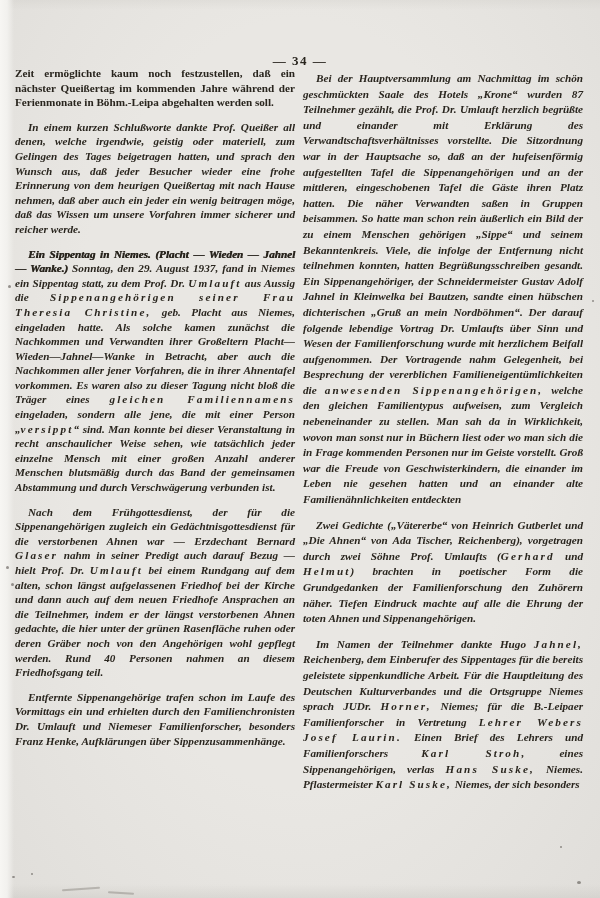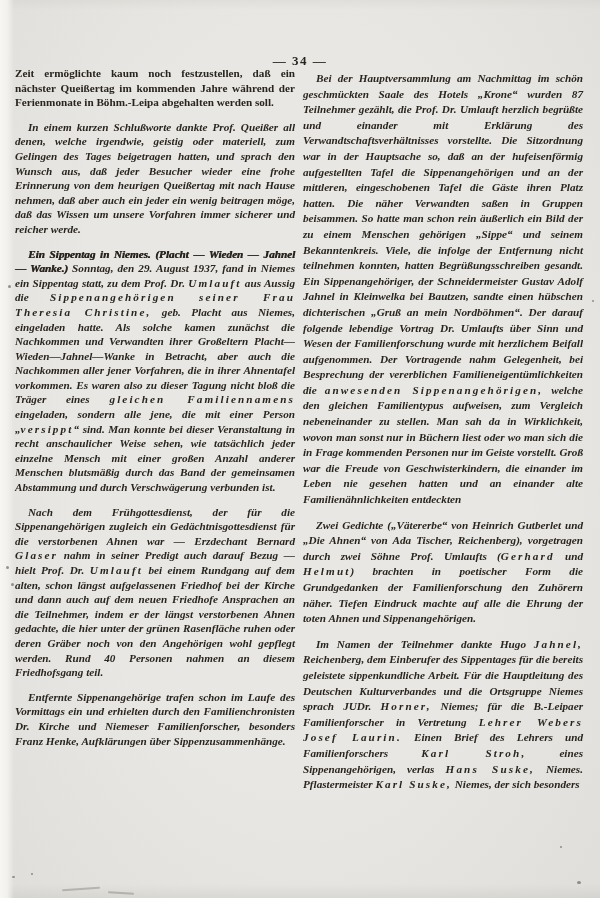--- a/index.html
+++ b/index.html
@@ -43,21 +43,21 @@
 <body>
 
 <div class="page">
   <div class="page-number">— 34 —</div>
   <div class="columns">
     <div class="col" id="col-left">
         <p><span>Zeit ermöglichte kaum noch festzustellen, daß ein nächster Queißertag im kommenden Jahre während der Ferienmonate in Böhm.-Leipa abgehalten werden soll.</span></p>
         <p class="indent"><span>In einem kurzen Schlußworte dankte Prof. Queißer all denen, welche irgendwie, geistig oder materiell, zum Gelingen des Tages beigetragen hatten, und sprach den Wunsch aus, daß jeder Besucher wieder eine frohe Erinnerung von dem heurigen Queißertag mit nach Hause nehmen, daß aber auch ein jeder ein wenig beitragen möge, daß das Wissen um unsere Vorfahren immer sicherer und reicher werde.</span></p>
         <p class="indent gap"><span class="seg-bold">Ein Sippentag in Niemes. (Placht — Wieden — Jahnel — Wanke.)</span><span> Sonntag, den 29. August 1937, fand in Niemes ein Sippentag statt, zu dem Prof. Dr. </span><span class="seg-sperr">Umlauft</span><span> aus Aussig die </span><span class="seg-sperr">Sippenangehörigen seiner Frau Theresia Christine,</span><span> geb. Placht aus Niemes, eingeladen hatte. Als solche kamen zunächst die Nachkommen und Verwandten ihrer Großeltern Placht—Wieden—Jahnel—Wanke in Betracht, aber auch die Nachkommen aller jener Vorfahren, die in ihrer Ahnentafel vorkommen. Es waren also zu dieser Tagung nicht bloß die Träger eines </span><span class="seg-sperr">gleichen Familiennamens</span><span> eingeladen, sondern alle jene, die mit einer Person „</span><span class="seg-sperr">versippt</span><span>“ sind. Man konnte bei dieser Veranstaltung in recht anschaulicher Weise sehen, wie tatsächlich jeder einzelne Mensch mit einer großen Anzahl anderer Menschen blutsmäßig durch das Band der gemeinsamen Abstammung und durch Verschwägerung verbunden ist.</span></p>
         <p class="indent"><span>Nach dem Frühgottesdienst, der für die Sippenangehörigen zugleich ein Gedächtnisgottesdienst für die verstorbenen Ahnen war — Erzdechant Bernard </span><span class="seg-sperr">Glaser</span><span> nahm in seiner Predigt auch darauf Bezug — hielt Prof. Dr. </span><span class="seg-sperr">Umlauft</span><span> bei einem Rundgang auf dem alten, schon längst aufgelassenen Friedhof bei der Kirche und dann auch auf dem neuen Friedhofe Ansprachen an die Teilnehmer, indem er der längst verstorbenen Ahnen gedachte, die hier unter der grünen Rasenfläche ruhen oder deren Gräber noch von den Angehörigen wohl gepflegt werden. Rund 40 Personen nahmen an diesem Friedhofsgang teil.</span></p>
-        <p class="indent"><span>Entfernte Sippenangehörige trafen schon im Laufe des Vormittags ein und erhielten durch den Familienchronisten Dr. Kirche und Niemeser Familienforscher, besonders Franz Henke, Aufklärungen über Sippenzusammenhänge.</span></p>
+        <p class="indent"><span>Entfernte Sippenangehörige trafen schon im Laufe des Vormittags ein und erhielten durch den Familienchronisten Dr. Umlauft und Niemeser Familienforscher, besonders Franz Henke, Aufklärungen über Sippenzusammenhänge.</span></p>
       </div>
     <div class="col col-right" id="col-right">
         <p class="indent"><span>Bei der Hauptversammlung am Nachmittag im schön geschmückten Saale des Hotels „Krone“ wurden 87 Teilnehmer gezählt, die Prof. Dr. Umlauft herzlich begrüßte und einander mit Erklärung des Verwandtschaftsverhältnisses vorstellte. Die Sitzordnung war in der Hauptsache so, daß an der hufeisenförmig aufgestellten Tafel die Sippenangehörigen und an der mittleren, eingeschobenen Tafel die Gäste ihren Platz hatten. Die näher Verwandten saßen in Gruppen beisammen. So hatte man schon rein äußerlich ein Bild der zu einem Menschen gehörigen „Sippe“ und seinem Bekanntenkreis. Viele, die infolge der Entfernung nicht teilnehmen konnten, hatten Begrüßungsschreiben gesandt. Ein Sippenangehöriger, der Schneidermeister Gustav Adolf Jahnel in Kleinwelka bei Bautzen, sandte einen hübschen dichterischen „Gruß an mein Nordböhmen“. Der darauf folgende lebendige Vortrag Dr. Umlaufts über Sinn und Wesen der Familienforschung wurde mit herzlichem Beifall aufgenommen. Der Vortragende nahm Gelegenheit, bei Besprechung der vererblichen Familieneigentümlichkeiten die </span><span class="seg-sperr">anwesenden Sippenangehörigen,</span><span> welche den gleichen Familientypus aufweisen, zum Vergleich nebeneinander zu stellen. Man sah da in Wirklichkeit, wovon man sonst nur in Büchern liest oder wo man sich die in Frage kommenden Personen nur im Geiste vorstellt. Groß war die Freude von Geschwisterkindern, die einander im Leben nie gesehen hatten und an einander alte Familienähnlichkeiten entdeckten</span></p>
         <p class="indent gap"><span>Zwei Gedichte („Vätererbe“ von Heinrich Gutberlet und „Die Ahnen“ von Ada Tischer, Reichenberg), vorgetragen durch zwei Söhne Prof. Umlaufts (</span><span class="seg-sperr">Gerhard</span><span> und </span><span class="seg-sperr">Helmut</span><span>) brachten in poetischer Form die Grundgedanken der Familienforschung den Zuhörern näher. Tiefen Eindruck machte auf alle die Ehrung der toten Ahnen und Sippenangehörigen.</span></p>
         <p class="indent gap"><span>Im Namen der Teilnehmer dankte Hugo </span><span class="seg-sperr">Jahnel,</span><span> Reichenberg, dem Einberufer des Sippentages für die bereits geleistete sippenkundliche Arbeit. Für die Hauptleitung des Deutschen Kulturverbandes und die Ortsgruppe Niemes sprach JUDr. </span><span class="seg-sperr">Horner,</span><span> Niemes; für die B.-Leipaer Familienforscher in Vertretung </span><span class="seg-sperr">Lehrer Webers Josef Laurin.</span><span> Einen Brief des Lehrers und Familienforschers </span><span class="seg-sperr">Karl Stroh,</span><span> eines Sippenangehörigen, verlas </span><span class="seg-sperr">Hans Suske,</span><span> Niemes. Pflastermeister </span><span class="seg-sperr">Karl Suske,</span><span> Niemes, der sich besonders</span></p>
       </div>
   </div>
 
   <div class="speck" style="left:8px;top:285px;width:3px;height:3px;"></div>
   <div class="speck" style="left:6px;top:566px;width:3px;height:3px;"></div>

